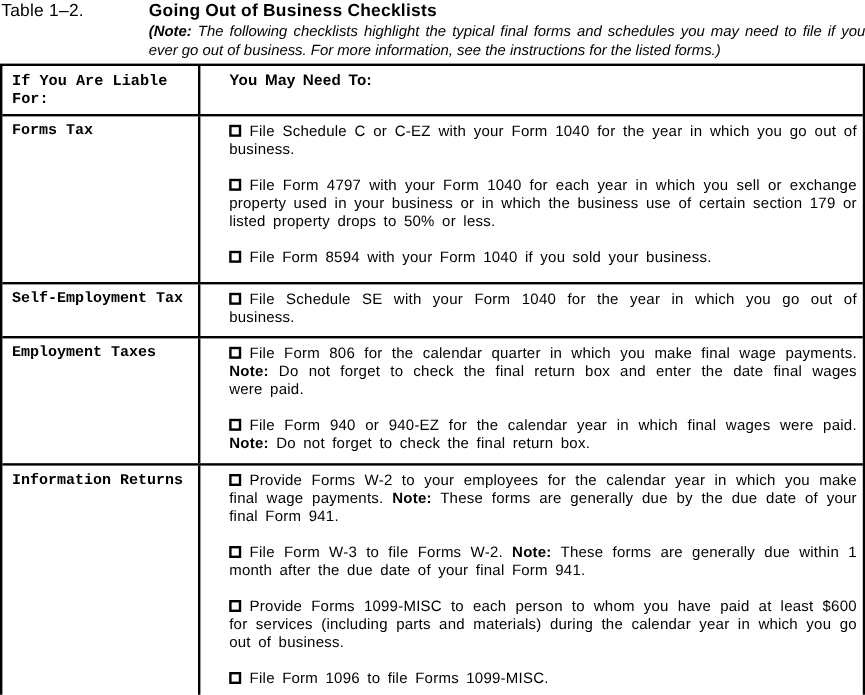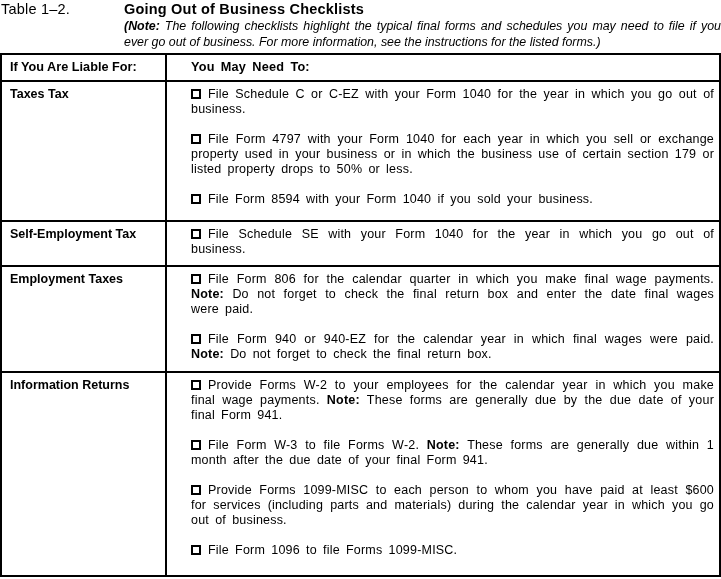--- a/index.html
+++ b/index.html
@@ -44,20 +44,21 @@
   }
   .row { display: flex; border-bottom: 2px solid #000; }
   .row:last-child { border-bottom: none; justify-content: center; }
   .c1 {
     flex: 0 0 165px;
     border-right: 2px solid #000;
     padding: 5px 4px 4px 8px;
     font-weight: bold;
     font-size: 12.5px;
     line-height: 15px;
+    font-family: Liberation Mono, monospace;
   }
   .c2 {
     flex: 1;
     padding: 5px 5px 8px 8px;
     font-size: 12.5px;
     line-height: 15px;
     text-align: justify;
     letter-spacing: 0.2px;
     word-spacing: 2.5px;
     margin-left: 16px;
@@ -102,21 +103,21 @@
   </div>
 
   <div class="tbl">
 
     <div class="row row-header">
       <div class="c1">If You Are Liable For:</div>
       <div class="c2">You May Need To:</div>
     </div>
 
     <div class="row r-income">
-      <div class="c1">Taxes Tax</div>
+      <div class="c1">Forms Tax</div>
       <div class="c2">
         <p class="item">
           <span class="checkbox"></span><span>File Schedule C or C-EZ with your Form 1040 for the year in which you go out of business.</span>
         </p>
         <p class="item">
           <span class="checkbox"></span><span>File Form 4797 with your Form 1040 for each year in which you sell or exchange property used in your business or in which the business use of certain section 179 or listed property drops to 50% or less.</span>
         </p>
         <p class="item">
           <span class="checkbox"></span><span>File Form 8594 with your Form 1040 if you sold your business.</span>
         </p>

